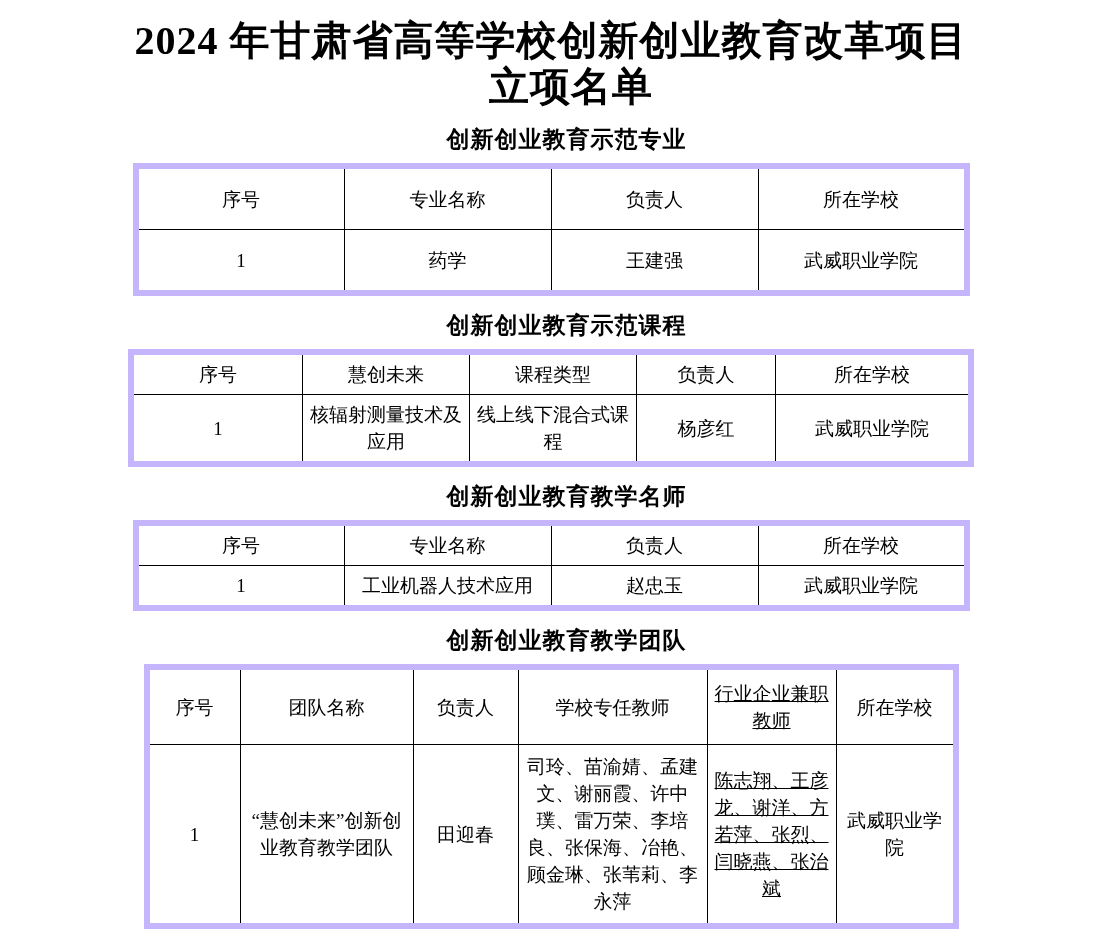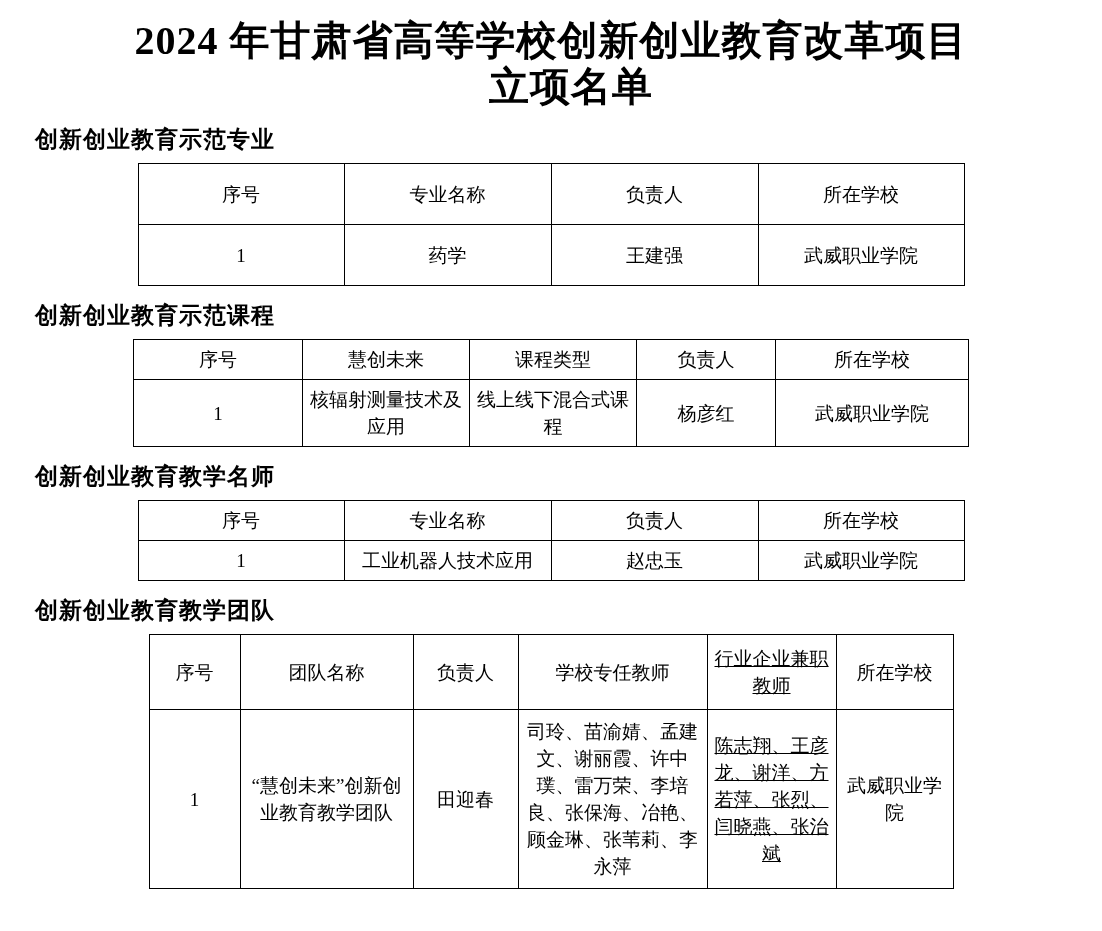--- a/index.html
+++ b/index.html
@@ -28,33 +28,33 @@
     line-height: 46px;
     letter-spacing: 1px;
     margin: 8px 0 0 0;
     font-family: "Liberation Serif", "DejaVu Serif", serif;
   }
   .doc-title .line2 {
     display: block;
     margin-left: 40px;
   }
   .section-title {
-    text-align: left;
+    text-align: center;
     font-size: 23px;
     font-weight: bold;
     letter-spacing: 1px;
     margin: 14px 4px 8px 0;
     font-family: "Liberation Serif", "DejaVu Serif", serif;
     padding-left: 35px;
   }
   table.tbl {
     border-collapse: collapse;
     margin: 0 auto;
     table-layout: fixed;
-    border: 1px solid #c4b5fd;
+    border: 6px solid #c4b5fd;
   }
   table.tbl td {
     border: 1px solid #000;
     text-align: center;
     vertical-align: middle;
     font-size: 19px;
     line-height: 27px;
     font-family: "Liberation Serif", "DejaVu Serif", serif;
     padding: 6px 4px;
   }

